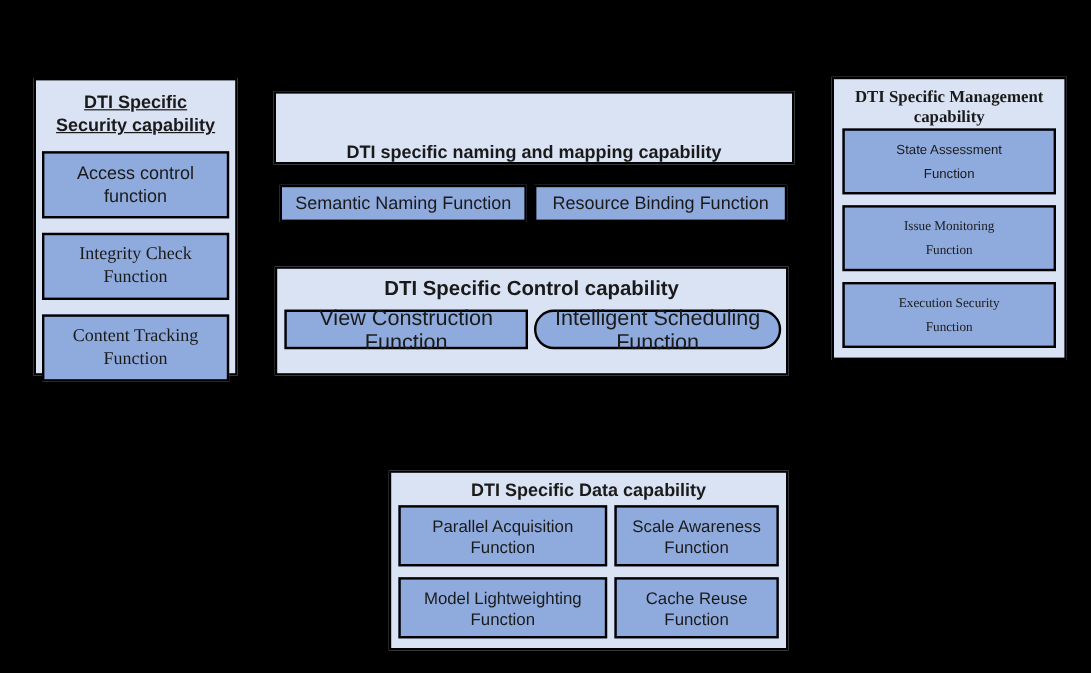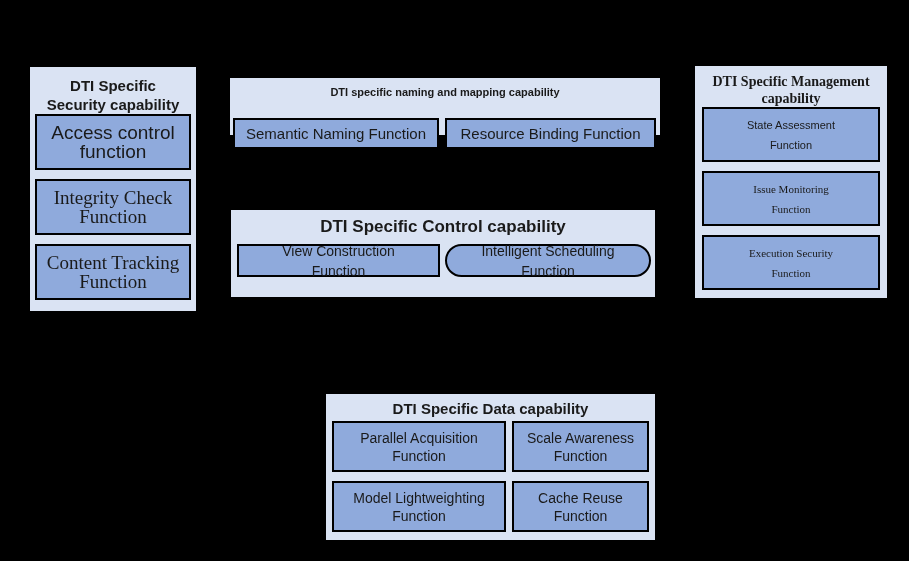--- a/index.html
+++ b/index.html
@@ -34,42 +34,42 @@
     display: flex;
     align-items: center;
     justify-content: center;
     text-align: center;
     white-space: pre-line;
   }
   .fn-row { display: flex; }
 
   
   #g-security { left: 28px; top: 65px; width: 170px; height: 248px; }
-  #g-security .group-title { padding-top: 9px; font-size: 15px; line-height: 19px; }
+  #g-security .group-title { padding-top: 9px; font-size: 15px; line-height: 19px; text-decoration: underline; }
   #g-security .fn {
     width: 156px; height: 56px;
-    margin: 0 auto;
-    font-size: 19px; line-height: 19px;
+    margin: 12px auto;
+    font-size: 15px; line-height: 19px;
   }
   #g-security .fn:nth-of-type(1) { margin-top: 8px; }
   #g-security .fn + .fn { margin-top: 9px; font-family: Liberation Serif, serif; }
 
   
   #g-naming { left: 228px; top: 76px; width: 434px; height: 61px; }
-  #g-naming .group-title { padding-top: 5px; font-size: 11px; line-height: 18px; }
+  #g-naming .group-title { padding-top: 5px; font-size: 15px; line-height: 18px; margin-top: 36px; }
   #g-naming .fn-row { margin-top: 17px; padding: 0 4px 0 3px; gap: 6px; }
   #g-naming .fn { height: 31px; font-size: 15px; }
   #g-naming .fn:nth-child(1) { width: 208px; }
   #g-naming .fn:nth-child(2) { width: 213px; }
 
   
-  #g-control { left: 229px; top: 208px; width: 428px; height: 91px; }
+  #g-control { left: 229px; top: 222px; width: 428px; height: 91px; }
   #g-control .group-title { padding-top: 6px; font-size: 17px; line-height: 22px; }
   #g-control .fn-row { margin-top: 6px; padding: 0 4px 0 6px; gap: 5px; }
-  #g-control .fn { height: 33px; font-size: 14px; line-height: 20px; }
+  #g-control .fn { height: 33px; font-size: 18px; line-height: 20px; }
   #g-control .fn:nth-child(1) { width: 204px; }
   #g-control .fn:nth-child(2) { width: 207px; border-radius: 23px; }
 
   
   #g-management { left: 693px; top: 64px; width: 196px; height: 236px; }
   #g-management .group-title { padding-top: 7px; font-size: 14px; line-height: 17px; font-family: Liberation Serif, serif; }
   #g-management .fn {
     width: 178px; height: 55px;
     margin: 0 auto;
     font-size: 11px; line-height: 20px;

